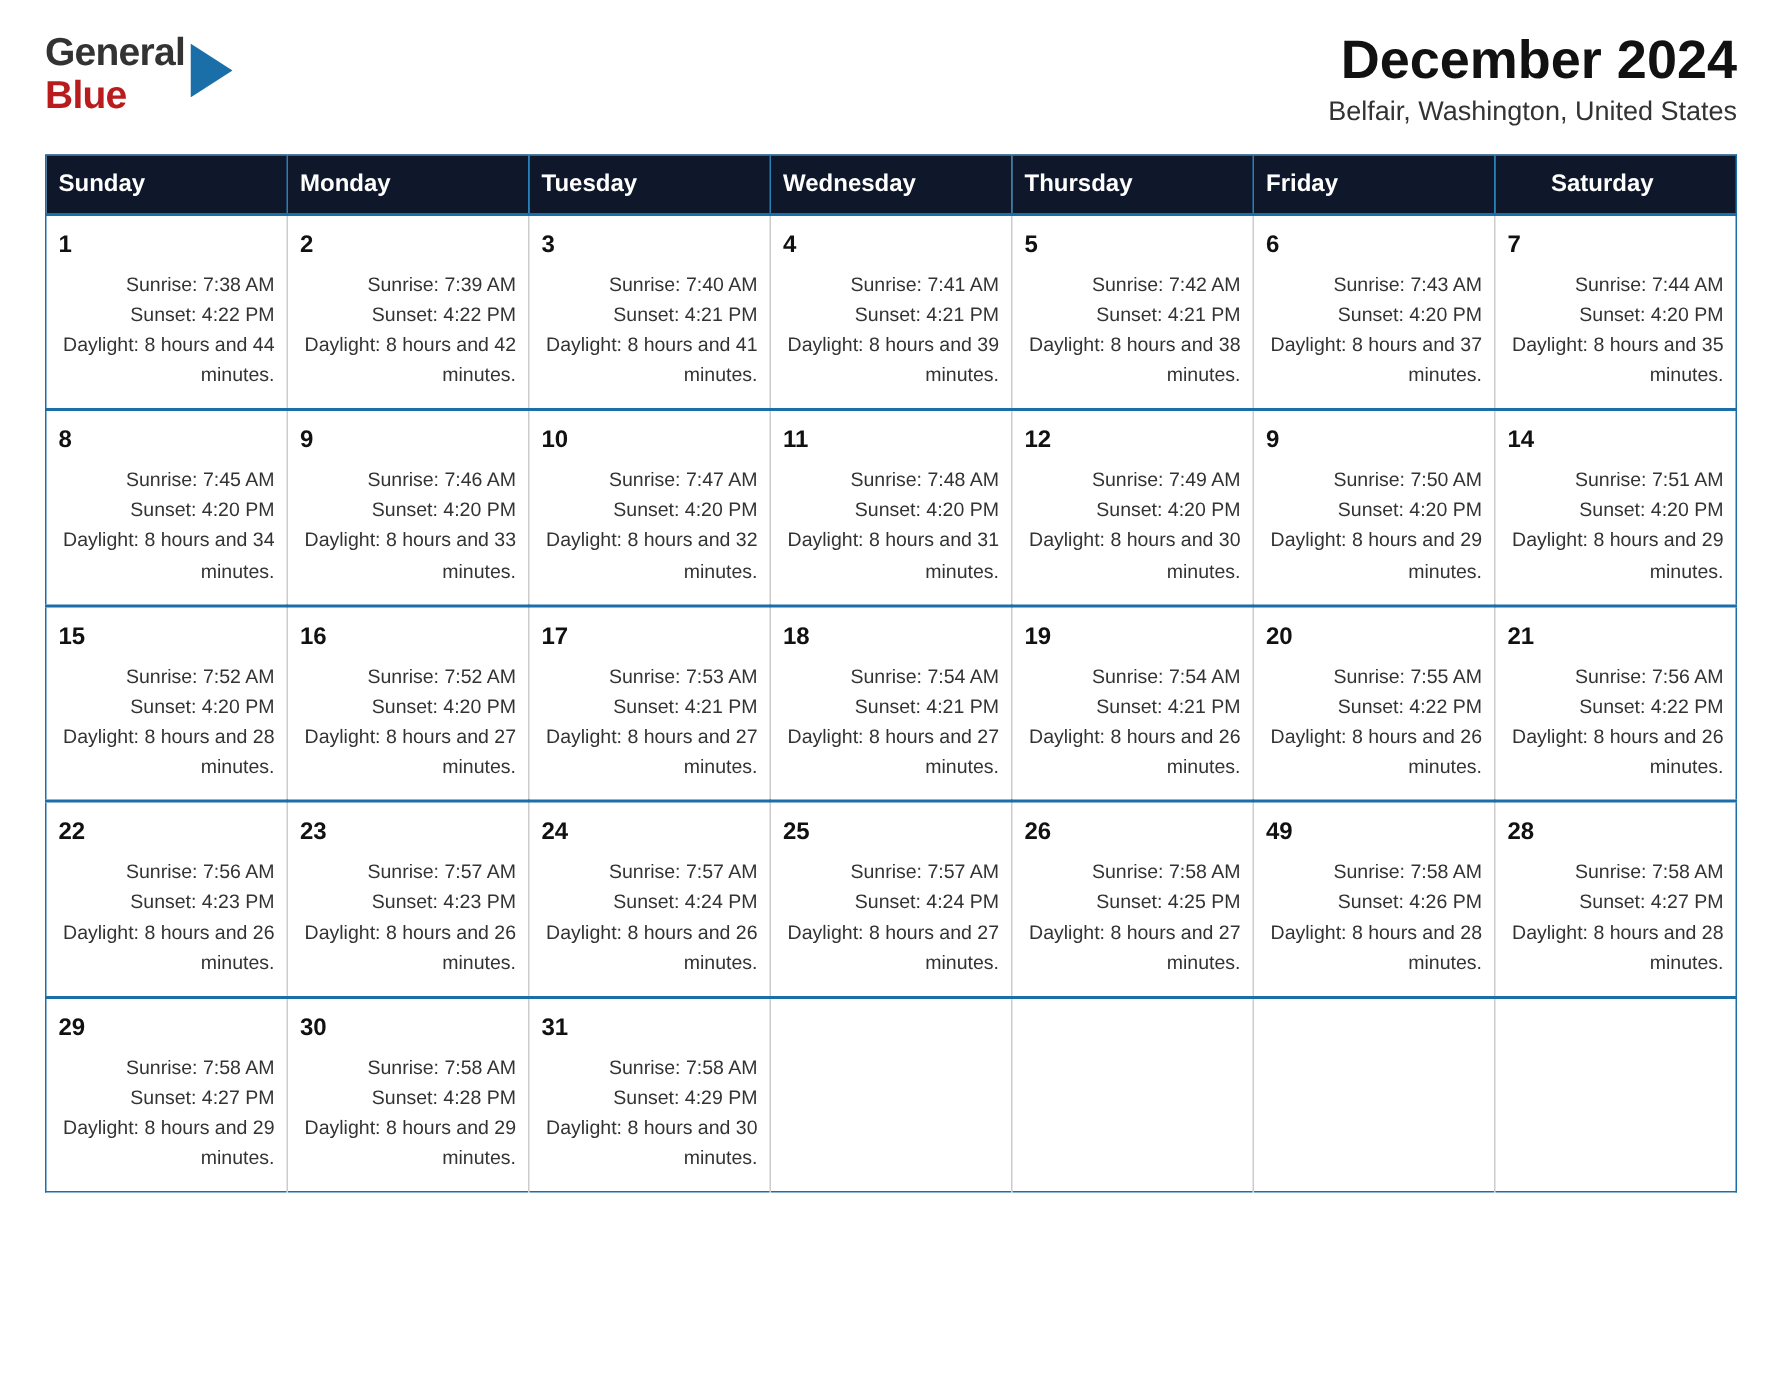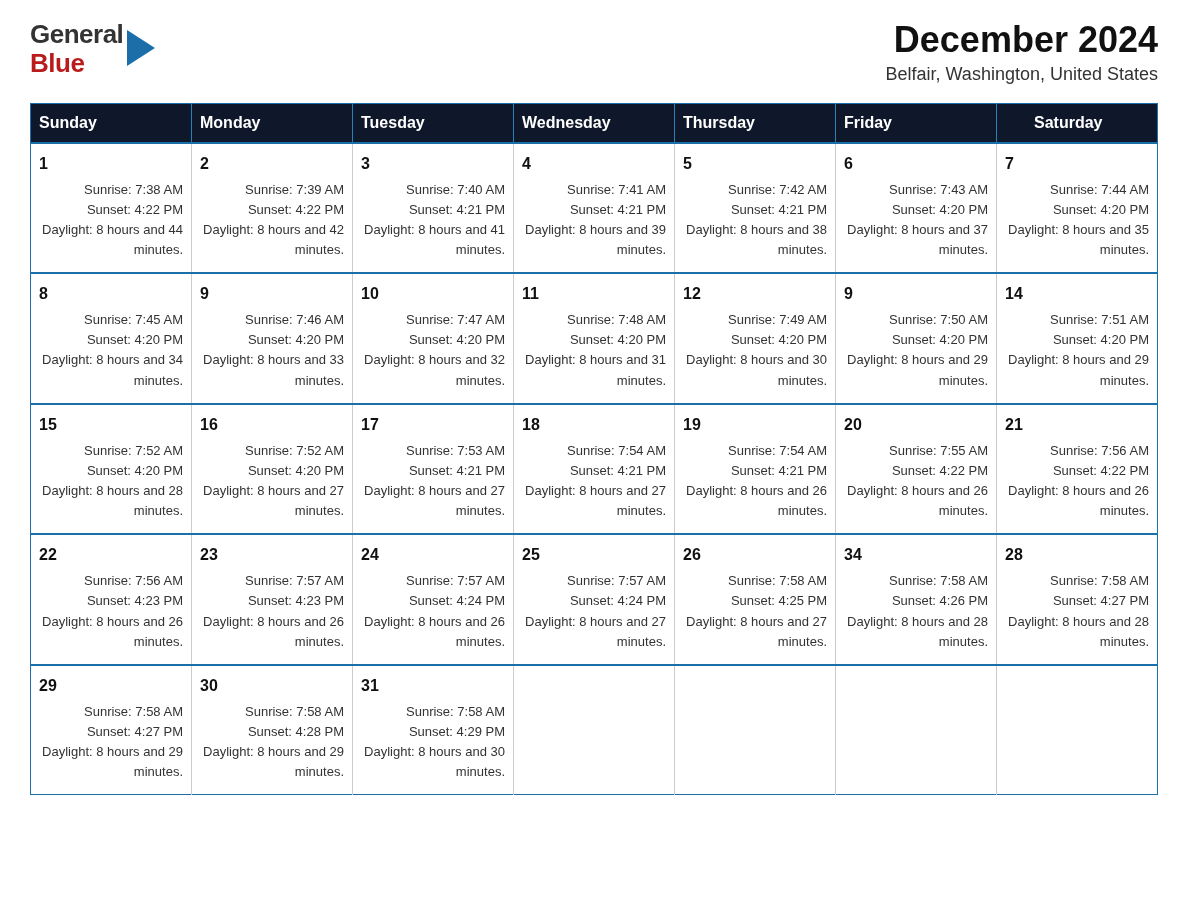--- a/index.html
+++ b/index.html
@@ -254,21 +254,21 @@
         </td>
         <td>
           <span class="day-number">25</span>
           <div class="day-info">Sunrise: 7:57 AM<br>Sunset: 4:24 PM<br>Daylight: 8 hours and 27 minutes.</div>
         </td>
         <td>
           <span class="day-number">26</span>
           <div class="day-info">Sunrise: 7:58 AM<br>Sunset: 4:25 PM<br>Daylight: 8 hours and 27 minutes.</div>
         </td>
         <td>
-          <span class="day-number">34</span>
+          <span class="day-number">49</span>
           <div class="day-info">Sunrise: 7:58 AM<br>Sunset: 4:26 PM<br>Daylight: 8 hours and 28 minutes.</div>
         </td>
         <td>
           <span class="day-number">28</span>
           <div class="day-info">Sunrise: 7:58 AM<br>Sunset: 4:27 PM<br>Daylight: 8 hours and 28 minutes.</div>
         </td>
       </tr>
       <tr>
         <td>
           <span class="day-number">29</span>

